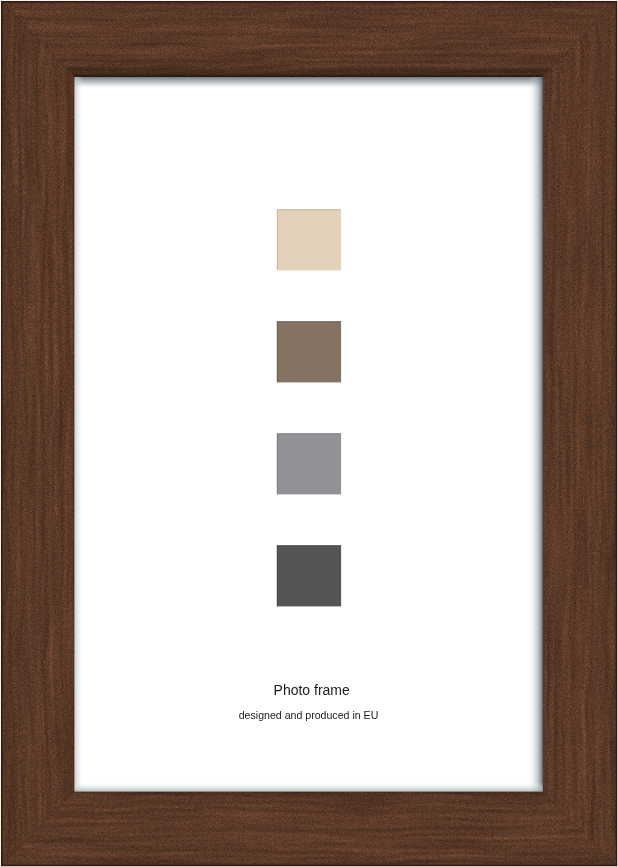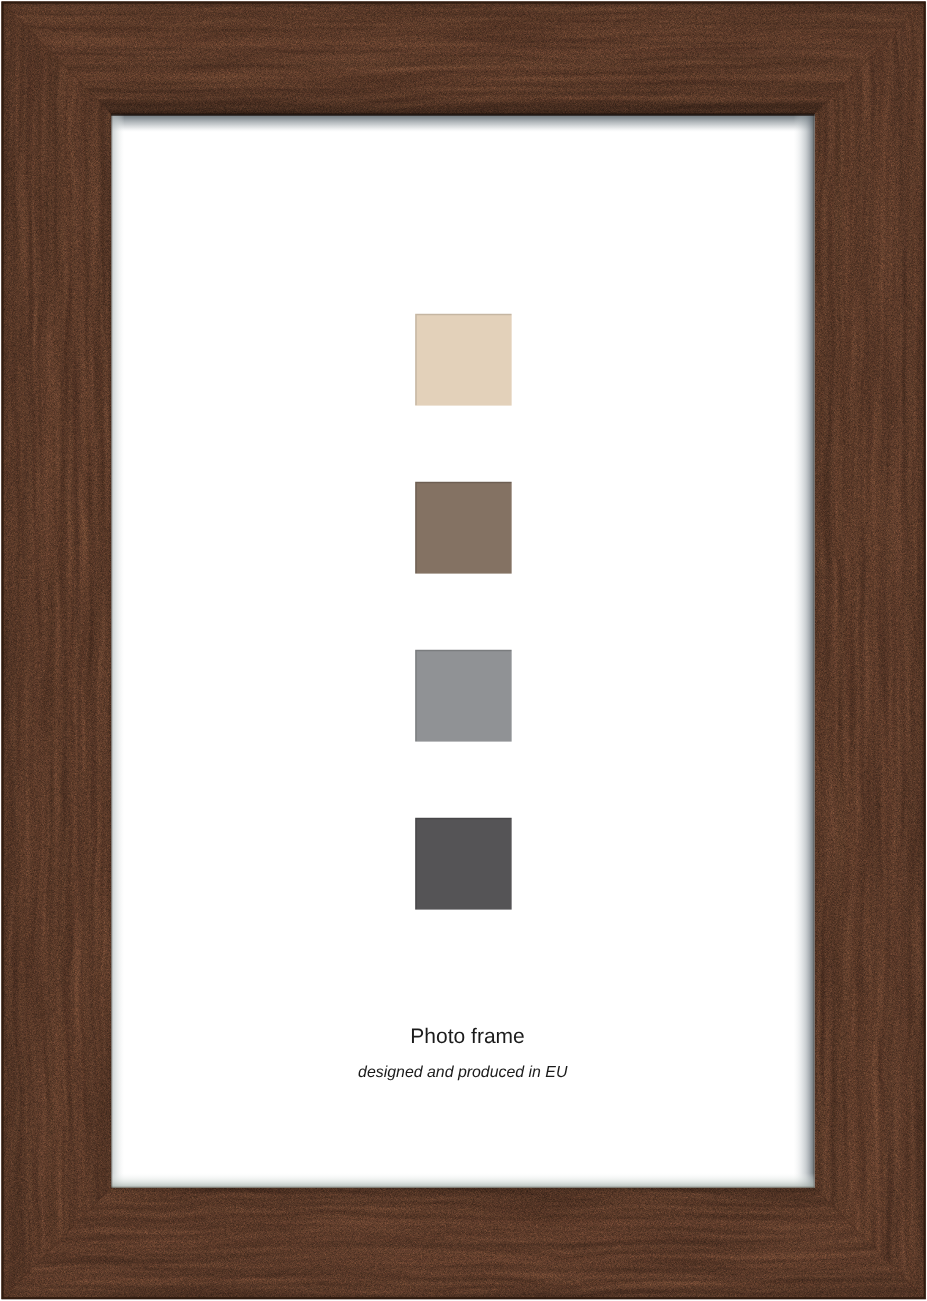--- a/index.html
+++ b/index.html
@@ -4,21 +4,21 @@
 <title>Photo frame</title>
 <style>
   html,body{margin:0;padding:0;background:#ffffff;}
   body{width:618px;height:867px;overflow:hidden;
        font-family:"Liberation Sans","DejaVu Sans",sans-serif;}
   #stage{position:relative;width:618px;height:867px;background:#fff;}
   svg.layer{position:absolute;left:0;top:0;}
   .label{position:absolute;text-align:center;color:#1b1b1b;white-space:nowrap;
          left:0;right:0;will-change:transform;}
   #title{font-size:14px;letter-spacing:0px;font-weight:400;}
-  #subtitle{font-size:10.6px;letter-spacing:0px;font-weight:400;font-style:italic;}
+  #subtitle{font-size:10.6px;letter-spacing:0px;font-weight:400;}
 </style>
 </head>
 <body>
 
 <div id="stage">
 
   <svg class="layer" id="frame" width="618" height="867" viewBox="0 0 618 867" xmlns="http://www.w3.org/2000/svg">
     <defs>
 
       <filter id="grain-h" x="-5%" y="-20%" width="110%" height="140%" color-interpolation-filters="sRGB">

